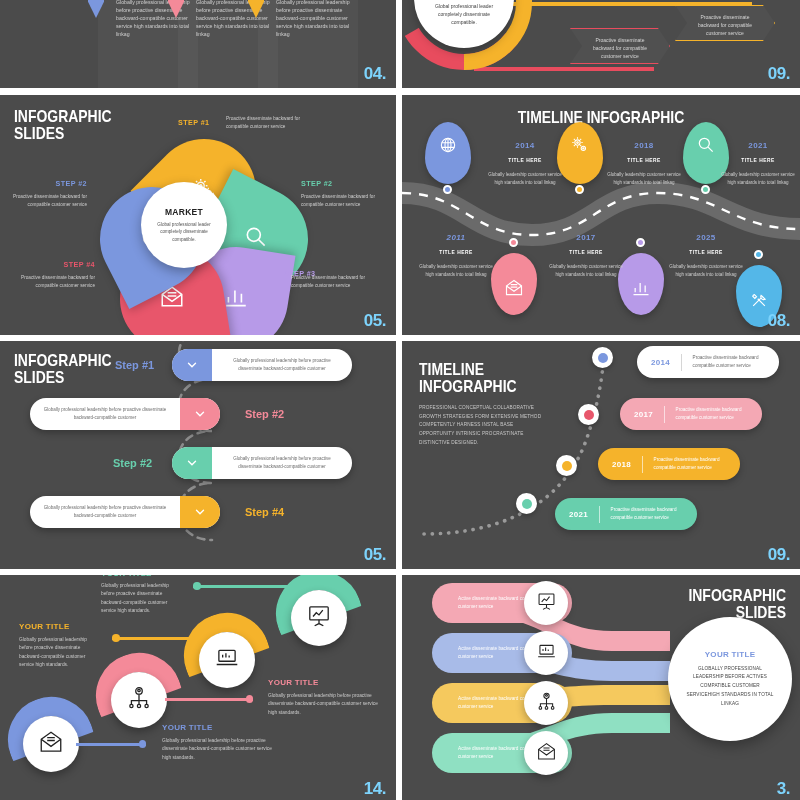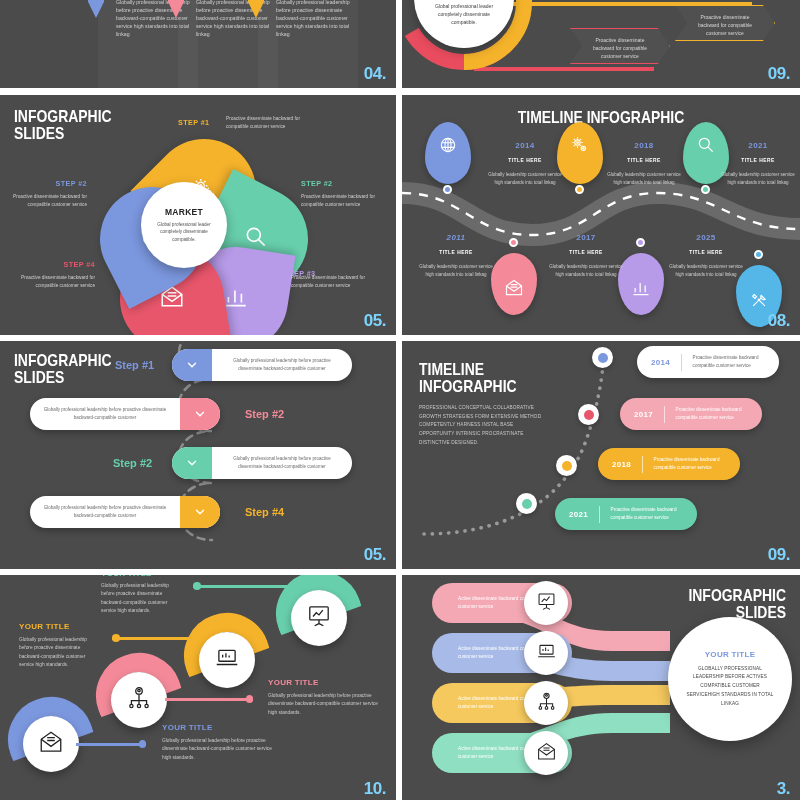--- a/index.html
+++ b/index.html
@@ -597,21 +597,21 @@
 
     <div class="ytitle" style="left:19px; top:47px; color:#f5b32b;">YOUR TITLE</div>
     <div class="ytxt" style="left:19px; top:61px; width:82px;">Globally professional leadership before proactive disseminate backward-compatible customer service high standards.</div>
 
     <div class="ytitle" style="left:268px; top:103px; color:#f48a99;">YOUR TITLE</div>
     <div class="ytxt" style="left:268px; top:117px; width:110px;">Globally professional leadership before proactive disseminate backward-compatible customer service high standards.</div>
 
     <div class="ytitle" style="left:162px; top:148px; color:#7b97de;">YOUR TITLE</div>
     <div class="ytxt" style="left:162px; top:162px; width:112px;">Globally professional leadership before proactive disseminate backward-compatible customer service high standards.</div>
 
-    <div class="slide-num">10.</div>
+    <div class="slide-num">14.</div>
   </div>
 
   <div class="slide" id="s11">
     <div class="hdr">
       <div class="bigtitle" style="transform-origin:right top;">INFOGRAPHIC</div>
       <div class="bigtitle" style="transform-origin:right top;">SLIDES</div>
     </div>
 
     <svg style="position:absolute; left:0; top:0; width:398px; height:228px;" viewBox="0 0 398 228">
       <path d="M60 18 C 140 18, 150 56, 210 56 L 268 56 L 268 76 L 210 76 C 150 76, 140 38, 60 38 Z" fill="#f4a8b4"></path>

